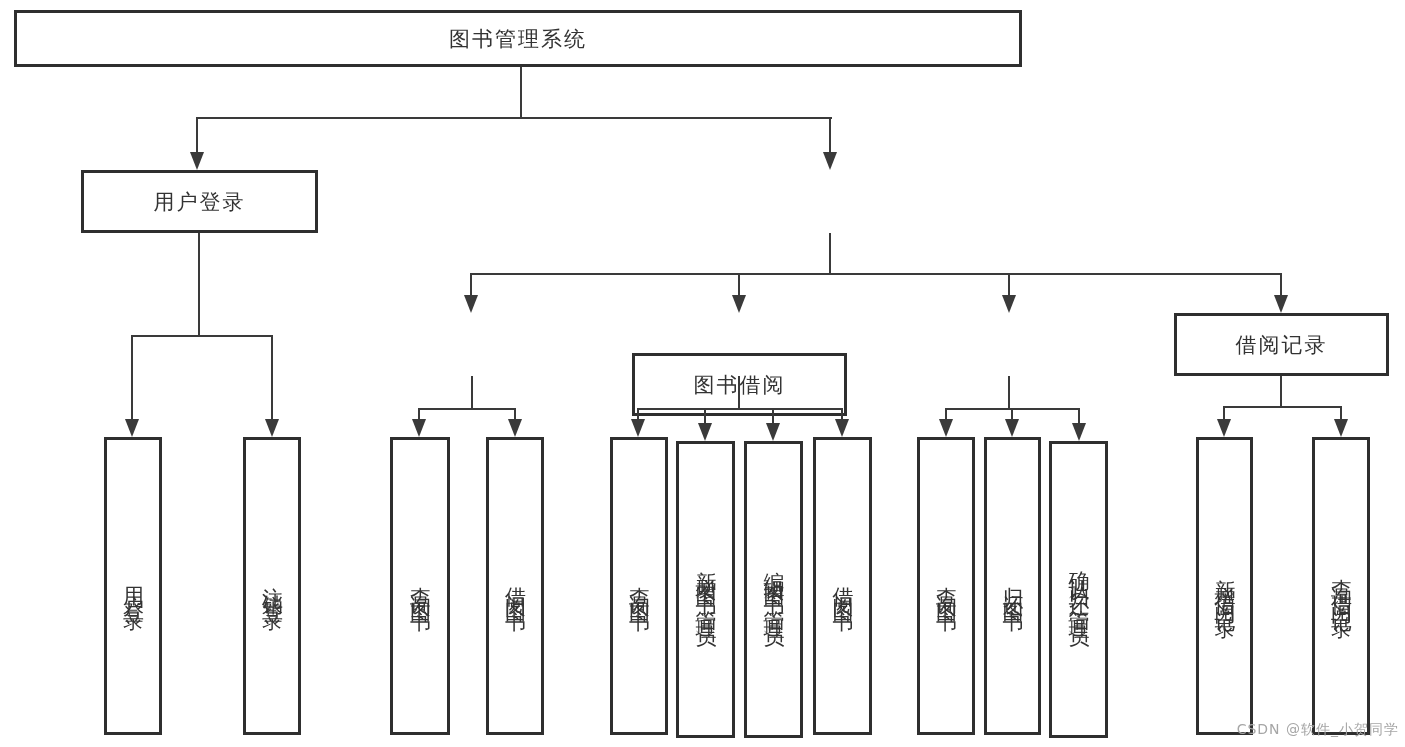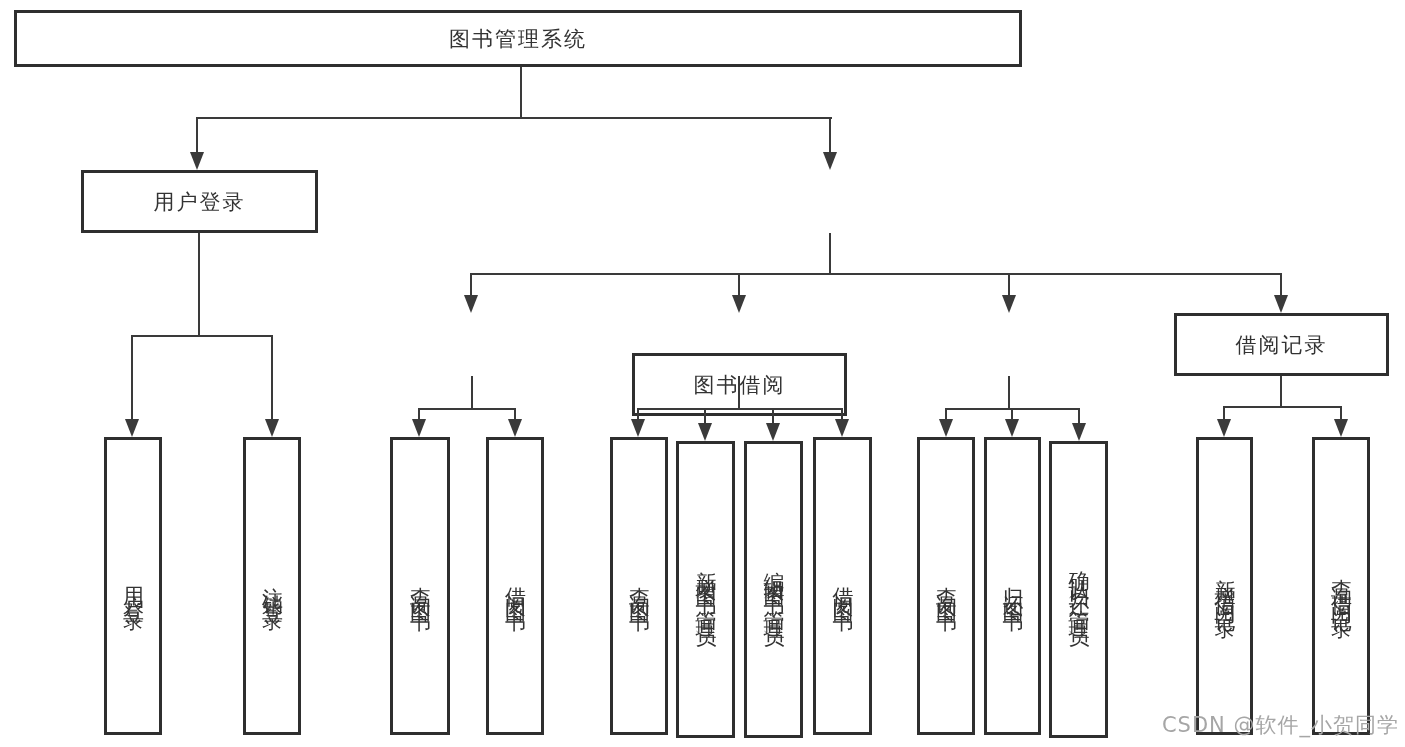--- a/index.html
+++ b/index.html
@@ -25,21 +25,21 @@
     font-size:21px;letter-spacing:8px;line-height:1;
   }
   .ln{position:absolute;display:block;background:var(--line);}
   .ah{
     position:absolute;display:block;width:0;height:0;
     border-left:7px solid transparent;border-right:7px solid transparent;
     border-top:18px solid var(--line);
   }
   .watermark{
     position:absolute;right:6px;bottom:8px;
-    font-size:21px;letter-spacing:1px;color:var(--wm);white-space:nowrap;
+    font-size:14px;letter-spacing:1px;color:var(--wm);white-space:nowrap;
   }
 </style>
 </head>
 <body>
 
 <div class="canvas">
 
   <div class="node h-node" style="left:14px;top:10px;width:1008px;height:57px;">
     <span>图书管理系统</span>
   </div>

